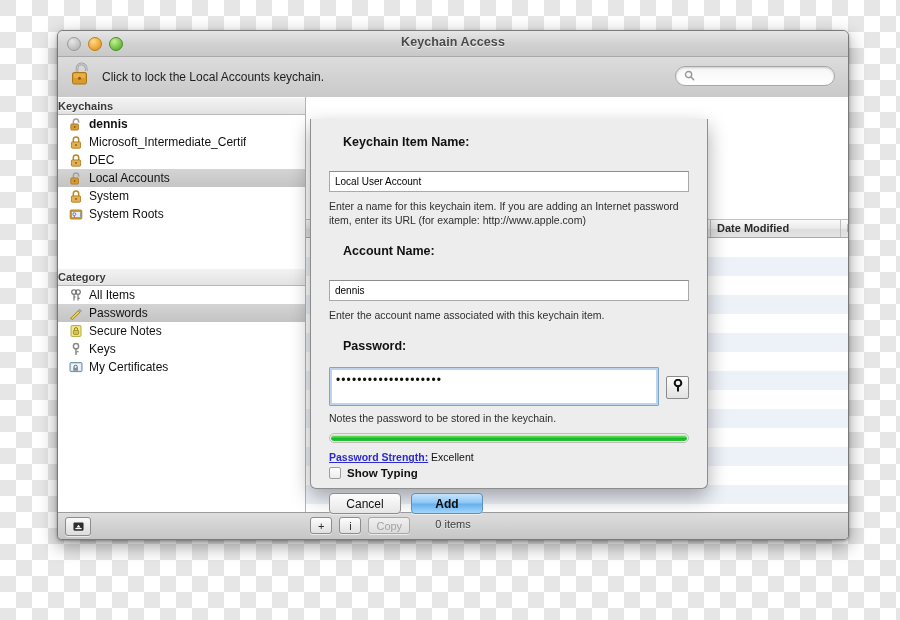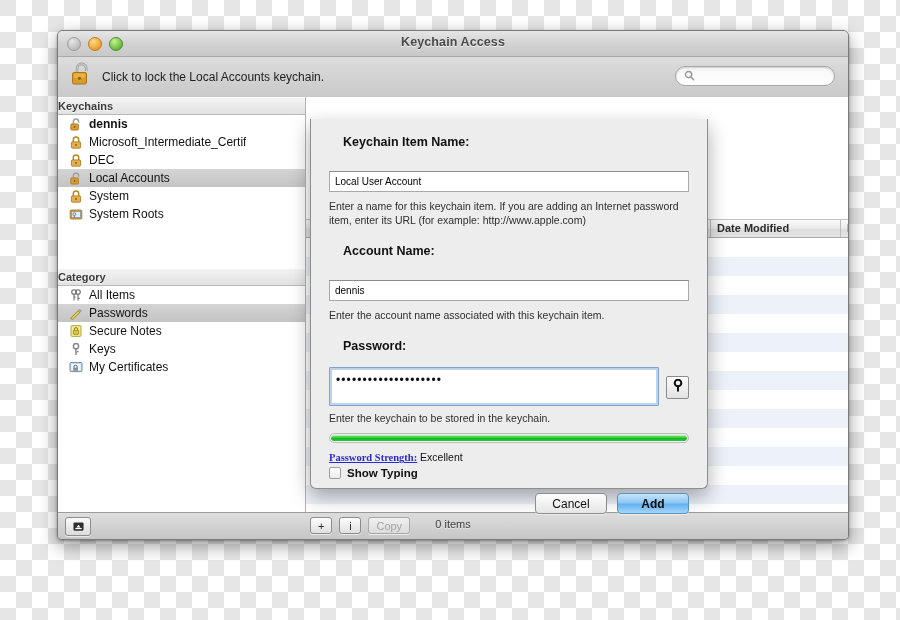--- a/index.html
+++ b/index.html
@@ -166,29 +166,29 @@
     height:10px;border-radius:5px;border:1px solid #bdbdbd;
     background:linear-gradient(to bottom,#e9e9e9,#fafafa);
     padding:1px;box-sizing:border-box;overflow:hidden;
   }
   #strength-fill{
     height:100%;border-radius:4px;
     background:linear-gradient(to bottom,#7ae45f 0%,#34cf36 48%,#16b52a 52%,#25c633 100%);
     box-shadow:inset 0 1px 0 rgba(255,255,255,.55);
   }
   #strength-text{font-size:10.5px;color:#111;}
-  #strength-text .lnk{color:#2a2ad0;text-decoration:underline;font-weight:bold;font-family:Liberation Serif, serif;}
+  #strength-text .lnk{color:#2a2ad0;text-decoration:underline;font-weight:bold;}
   .chkline{display:flex;align-items:center;gap:6px;cursor:default;}
   .chk{
     width:12px;height:12px;box-sizing:border-box;border-radius:2px;
     background:linear-gradient(to bottom,#fdfdfd,#ececec);
     border:1px solid #9d9d9d;
   }
   .chklabel{font-size:11.5px;color:#111;font-weight:bold;}
-  #sheet-buttons{display:flex;justify-content:flex-end;gap:10px;}
+  #sheet-buttons{display:flex;justify-content:flex-start;gap:10px;}
   .dbtn{
     height:21px;min-width:72px;padding:0 13px;box-sizing:border-box;
     border:1px solid #8c8c8c;border-radius:4px;
     font-size:12px;color:#111;display:flex;align-items:center;justify-content:center;
     cursor:default;background:linear-gradient(to bottom,#fdfdfd,#e6e6e6);
     box-shadow:0 1px 0 rgba(255,255,255,.5);
   }
   .dbtn.default{
     background:linear-gradient(to bottom,#c5e4fb 0%,#8cc6f4 48%,#62b0ee 52%,#a5d6f8 100%);
     border-color:#5a91bd;color:#0b0b0b;font-weight:bold;
@@ -397,21 +397,21 @@
       <div class="pw-field">••••••••••••••••••••</div>
       <div id="key-btn">
         <span>
           <svg width="12" height="13" viewBox="0 0 12 13">
             <circle cx="6" cy="4" r="3.3" fill="none" stroke="#111" stroke-width="2"></circle>
             <rect x="5" y="6.4" width="2" height="6.1" fill="#111"></rect>
           </svg>
         </span>
       </div>
     </div>
-    <div class="sheet-hint mt6">Enter the keychain to be stored in the keychain.</div>
+    <div class="sheet-hint mt6">Notes the password to be stored in the keychain.</div>
 
     <div id="strength-bar" class="mt8">
       <div id="strength-fill" style="width: 100%;"></div>
     </div>
 
     <div id="strength-text" class="mt8">
       <span class="lnk">Password Strength:</span>
       <span>Excellent</span>
     </div>
 

